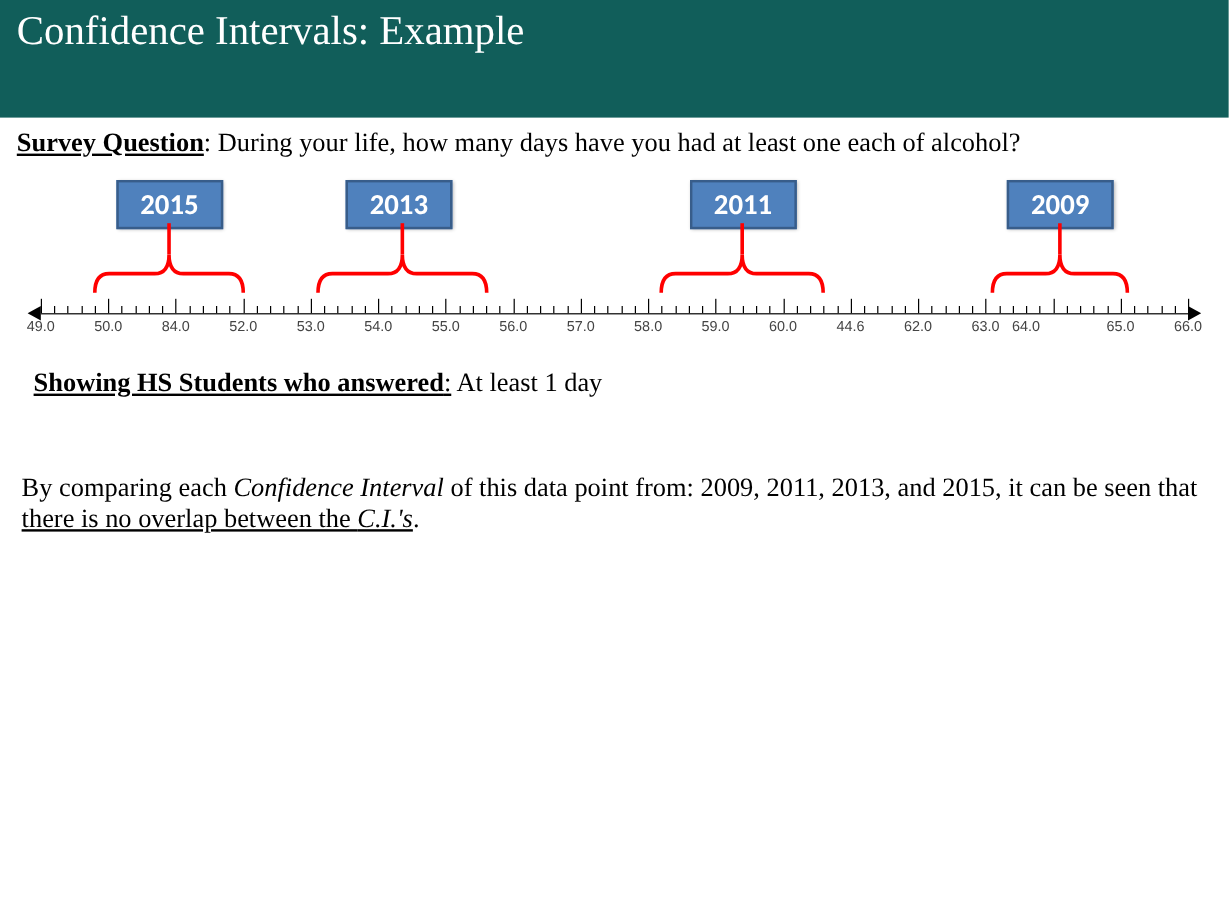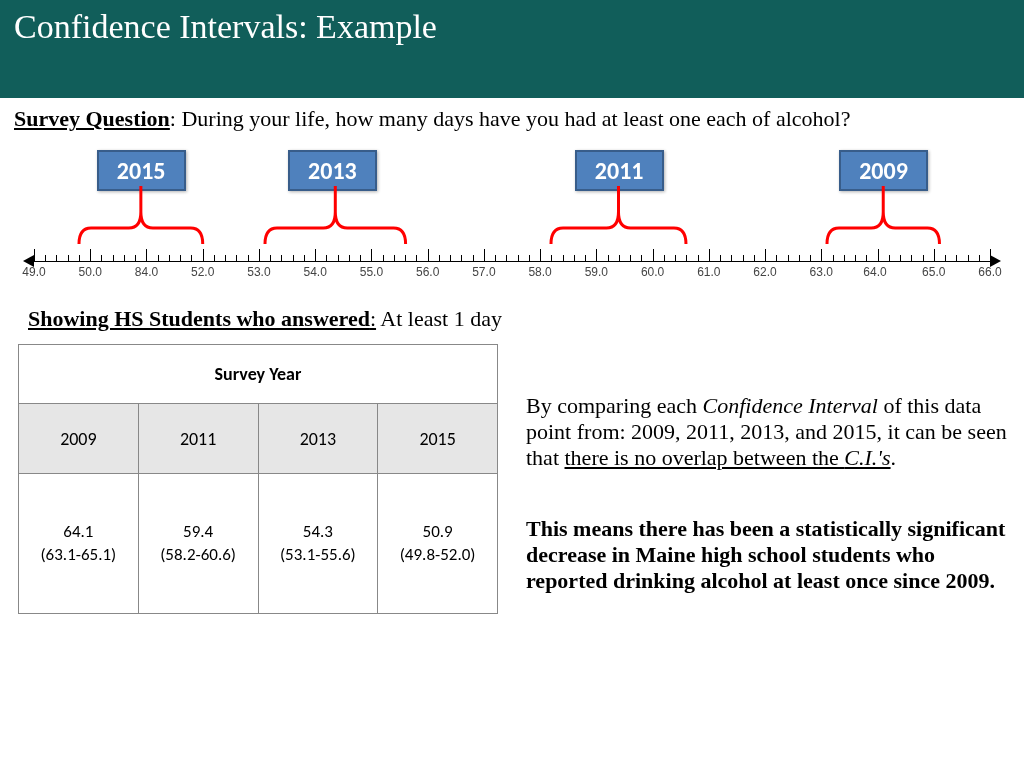--- a/index.html
+++ b/index.html
@@ -233,39 +233,39 @@
           <div class="tick sub" style="left:594.8470588235293px"></div>
           <div class="tick sub" style="left:606.094117647059px"></div>
           <div class="tick sub" style="left:617.341176470588px"></div>
           <div class="tick minor" style="left:628.5882352941177px"></div>
           <div class="tick-label" style="left:628.5882352941177px">60.0</div>
           <div class="tick sub" style="left:639.8352941176472px"></div>
           <div class="tick sub" style="left:651.0823529411764px"></div>
           <div class="tick sub" style="left:662.329411764706px"></div>
           <div class="tick sub" style="left:673.5764705882351px"></div>
           <div class="tick minor" style="left:684.8235294117648px"></div>
-          <div class="tick-label" style="left:684.8235294117648px">61.0</div>
+          <div class="tick-label" style="left:684.8235294117648px">44.6</div>
           <div class="tick sub" style="left:696.0705882352943px"></div>
           <div class="tick sub" style="left:707.3176470588235px"></div>
           <div class="tick sub" style="left:718.564705882353px"></div>
           <div class="tick sub" style="left:729.8117647058822px"></div>
           <div class="tick minor" style="left:741.0588235294117px"></div>
           <div class="tick-label" style="left:741.0588235294117px">62.0</div>
           <div class="tick sub" style="left:752.3058823529414px"></div>
           <div class="tick sub" style="left:763.5529411764704px"></div>
           <div class="tick sub" style="left:774.8000000000001px"></div>
           <div class="tick sub" style="left:786.0470588235293px"></div>
           <div class="tick minor" style="left:797.2941176470588px"></div>
           <div class="tick-label" style="left:797.2941176470588px">63.0</div>
           <div class="tick sub" style="left:808.5411764705884px"></div>
           <div class="tick sub" style="left:819.7882352941175px"></div>
           <div class="tick sub" style="left:831.0352941176471px"></div>
           <div class="tick sub" style="left:842.2823529411763px"></div>
           <div class="tick minor" style="left:853.5294117647059px"></div>
-          <div class="tick-label" style="left:851px">64.0</div>
+          <div class="tick-label" style="left:831px">64.0</div>
           <div class="tick sub" style="left:864.7764705882355px"></div>
           <div class="tick sub" style="left:876.023529411765px"></div>
           <div class="tick sub" style="left:887.2705882352938px"></div>
           <div class="tick sub" style="left:898.5176470588234px"></div>
           <div class="tick minor" style="left:909.7647058823529px"></div>
           <div class="tick-label" style="left:909.7647058823529px">65.0</div>
           <div class="tick sub" style="left:921.0117647058826px"></div>
           <div class="tick sub" style="left:932.2588235294121px"></div>
           <div class="tick sub" style="left:943.5058823529408px"></div>
           <div class="tick sub" style="left:954.7529411764705px"></div>
@@ -303,40 +303,20 @@
     </svg>
   </div>
       </div>
   </div>
 
   <div class="showing">
     <span class="b u">Showing HS Students who answered</span><span class="u">:</span><span> At least 1 day</span>
   </div>
 
   <div class="lower">
-    <table class="table">
-      <tbody>
-          <tr>
-            <th class="super-header" colspan="4">Survey Year</th>
-          </tr>
-      <tr id="year-row">
-            <td class="year-header">2009</td>
-            <td class="year-header">2011</td>
-            <td class="year-header">2013</td>
-            <td class="year-header">2015</td>
-          </tr>
-      <tr id="data-row">
-            <td class="data-cell">64.1<br>(63.1-65.1)</td>
-            <td class="data-cell">59.4<br>(58.2-60.6)</td>
-            <td class="data-cell">54.3<br>(53.1-55.6)</td>
-            <td class="data-cell">50.9<br>(49.8-52.0)</td>
-          </tr>
-    </tbody>
-      </table>
     <div class="explain">
       <p>
         <span>By comparing each </span><span class="it">Confidence Interval</span><span> of this data point from: 2009, 2011, 2013, and 2015, it can be seen that </span><span class="ul">there is no overlap between the </span><span class="ul it">C.I.'s</span><span>.</span>
       </p>
-      <p class="bold">This means there has been a statistically significant decrease in Maine high school students who reported drinking alcohol at least once since 2009.</p>
     </div>
   </div>
 
 </div>
 
 </body></html>

